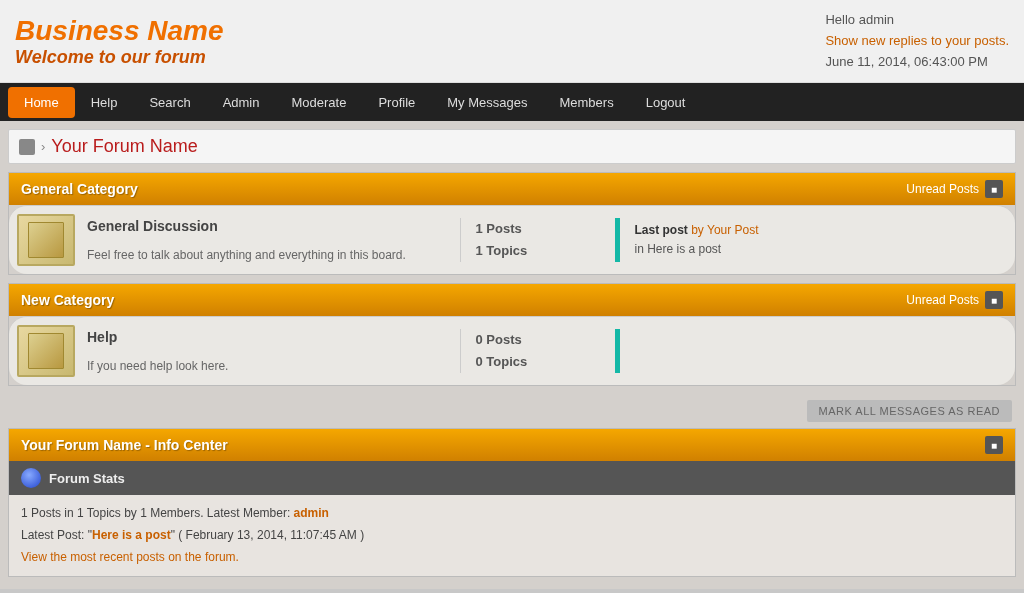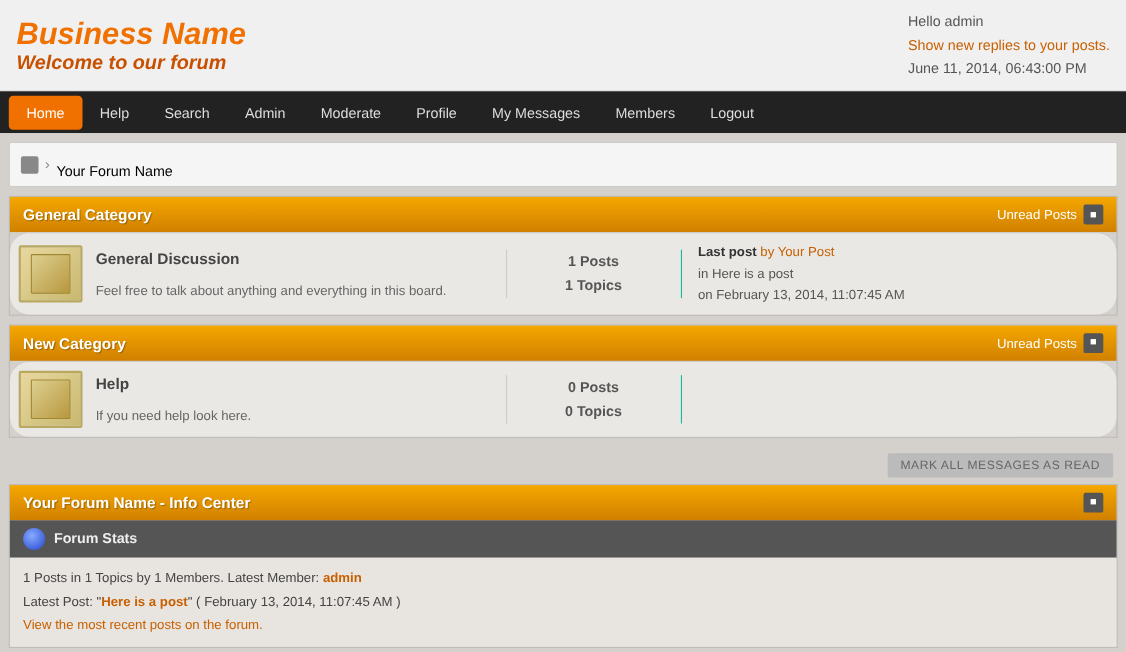--- a/index.html
+++ b/index.html
@@ -17,37 +17,37 @@
     .nav-item { color: #ddd; padding: 8px 16px; font-size: 13px; cursor: pointer; border-radius: 4px; }
     .nav-item.active { background: #f07000; color: white; border-radius: 4px; }
 
     
     #main { background: #d4d0cc; padding: 8px; }
 
     
     #breadcrumb { background: #f5f5f5; border: 1px solid #ccc; padding: 6px 10px; display: flex; align-items: center; gap: 6px; margin-bottom: 8px; border-radius: 2px; }
     #breadcrumb .home-icon { width: 16px; height: 16px; background: #888; display: inline-block; border-radius: 2px; }
     #breadcrumb .sep { color: #888; }
-    #breadcrumb .forum-name { color: #000000; font-size: 13px; margin-top: 12px; }
+    #breadcrumb .forum-name { color: #b91c1c; font-size: 18px; }
 
     
     .category-section { margin-bottom: 8px; border: 1px solid #bbb; }
     .category-header { background: linear-gradient(to bottom, #f5a700, #d08000); padding: 7px 12px; display: flex; justify-content: space-between; align-items: center; }
     .category-header .cat-title { color: white; font-size: 14px; font-weight: bold; text-shadow: 1px 1px 1px rgba(0,0,0,0.3); }
     .category-header .unread-posts { color: white; font-size: 12px; display: flex; align-items: center; gap: 6px; }
     .mini-btn { background: #555; color: white; width: 18px; height: 18px; display: inline-flex; align-items: center; justify-content: center; font-size: 10px; cursor: pointer; border-radius: 2px; }
 
     
     .forum-row { background: #eae8e4; display: flex; align-items: center; padding: 8px; border-top: 1px solid #ccc; border-radius: 18px; }
     .forum-icon { width: 58px; height: 52px; background: linear-gradient(135deg, #e8d8a0, #c8b870); border: 2px solid #b8a860; display: flex; align-items: center; justify-content: center; margin-right: 12px; flex-shrink: 0; border-radius: 2px; }
     .forum-icon-inner { width: 36px; height: 36px; background: linear-gradient(135deg, #ddd090, #b89840); border: 1px solid #a08830; border-radius: 1px; }
     .forum-info { flex: 1; }
     .forum-title { color: #444; font-size: 14px; font-weight: bold; }
     .forum-desc { color: #666; font-size: 12px; margin-top: 14px; }
-    .forum-stats { width: 160px; text-align: center; color: #555; font-size: 13px; line-height: 1.7; border-left: 1px solid #ccc; border-right: 1px solid #14b8a6; padding: 0 15px; }
+    .forum-stats { width: 160px; color: #555; font-size: 13px; line-height: 1.7; border-left: 1px solid #ccc; border-right: 5px solid #14b8a6; padding: 0 15px; }
     .forum-stats span { font-weight: bold; }
     .forum-lastpost { flex: 1; padding-left: 15px; font-size: 12px; color: #555; line-height: 1.6; }
     .forum-lastpost .lp-label { font-weight: bold; color: #333; }
     .forum-lastpost a { color: #c86000; text-decoration: none; }
 
     
     .mark-read-bar { text-align: right; padding: 6px 4px; }
     .mark-read-btn { background: #bbb; color: #666; border: none; padding: 5px 12px; font-size: 11px; cursor: pointer; letter-spacing: 0.5px; border-radius: 2px; text-transform: uppercase; text-align: right; }
 
     
@@ -115,21 +115,20 @@
         <div class="forum-title" style="cursor:pointer;">General Discussion</div>
         <div class="forum-desc">Feel free to talk about anything and everything in this board.</div>
       </div>
       <div class="forum-stats">
         <span><span style="font-weight:bold;">1</span> Posts</span><br>
         <span><span style="font-weight:bold;">1</span> Topics</span>
       </div>
       <div class="forum-lastpost">
         <span class="lp-label">Last post</span> <a href="#">by Your Post</a><br>
         <span>in Here is a post</span><br>
-        <span>on February 13, 2014, 11:07:45 AM</span>
       </div>
     </div>
       </div>
       <div class="category-section">
         <div class="category-header">
     <span class="cat-title">New Category</span>
     <span class="unread-posts">
       Unread Posts
       <span class="mini-btn">■</span>
     </span>

